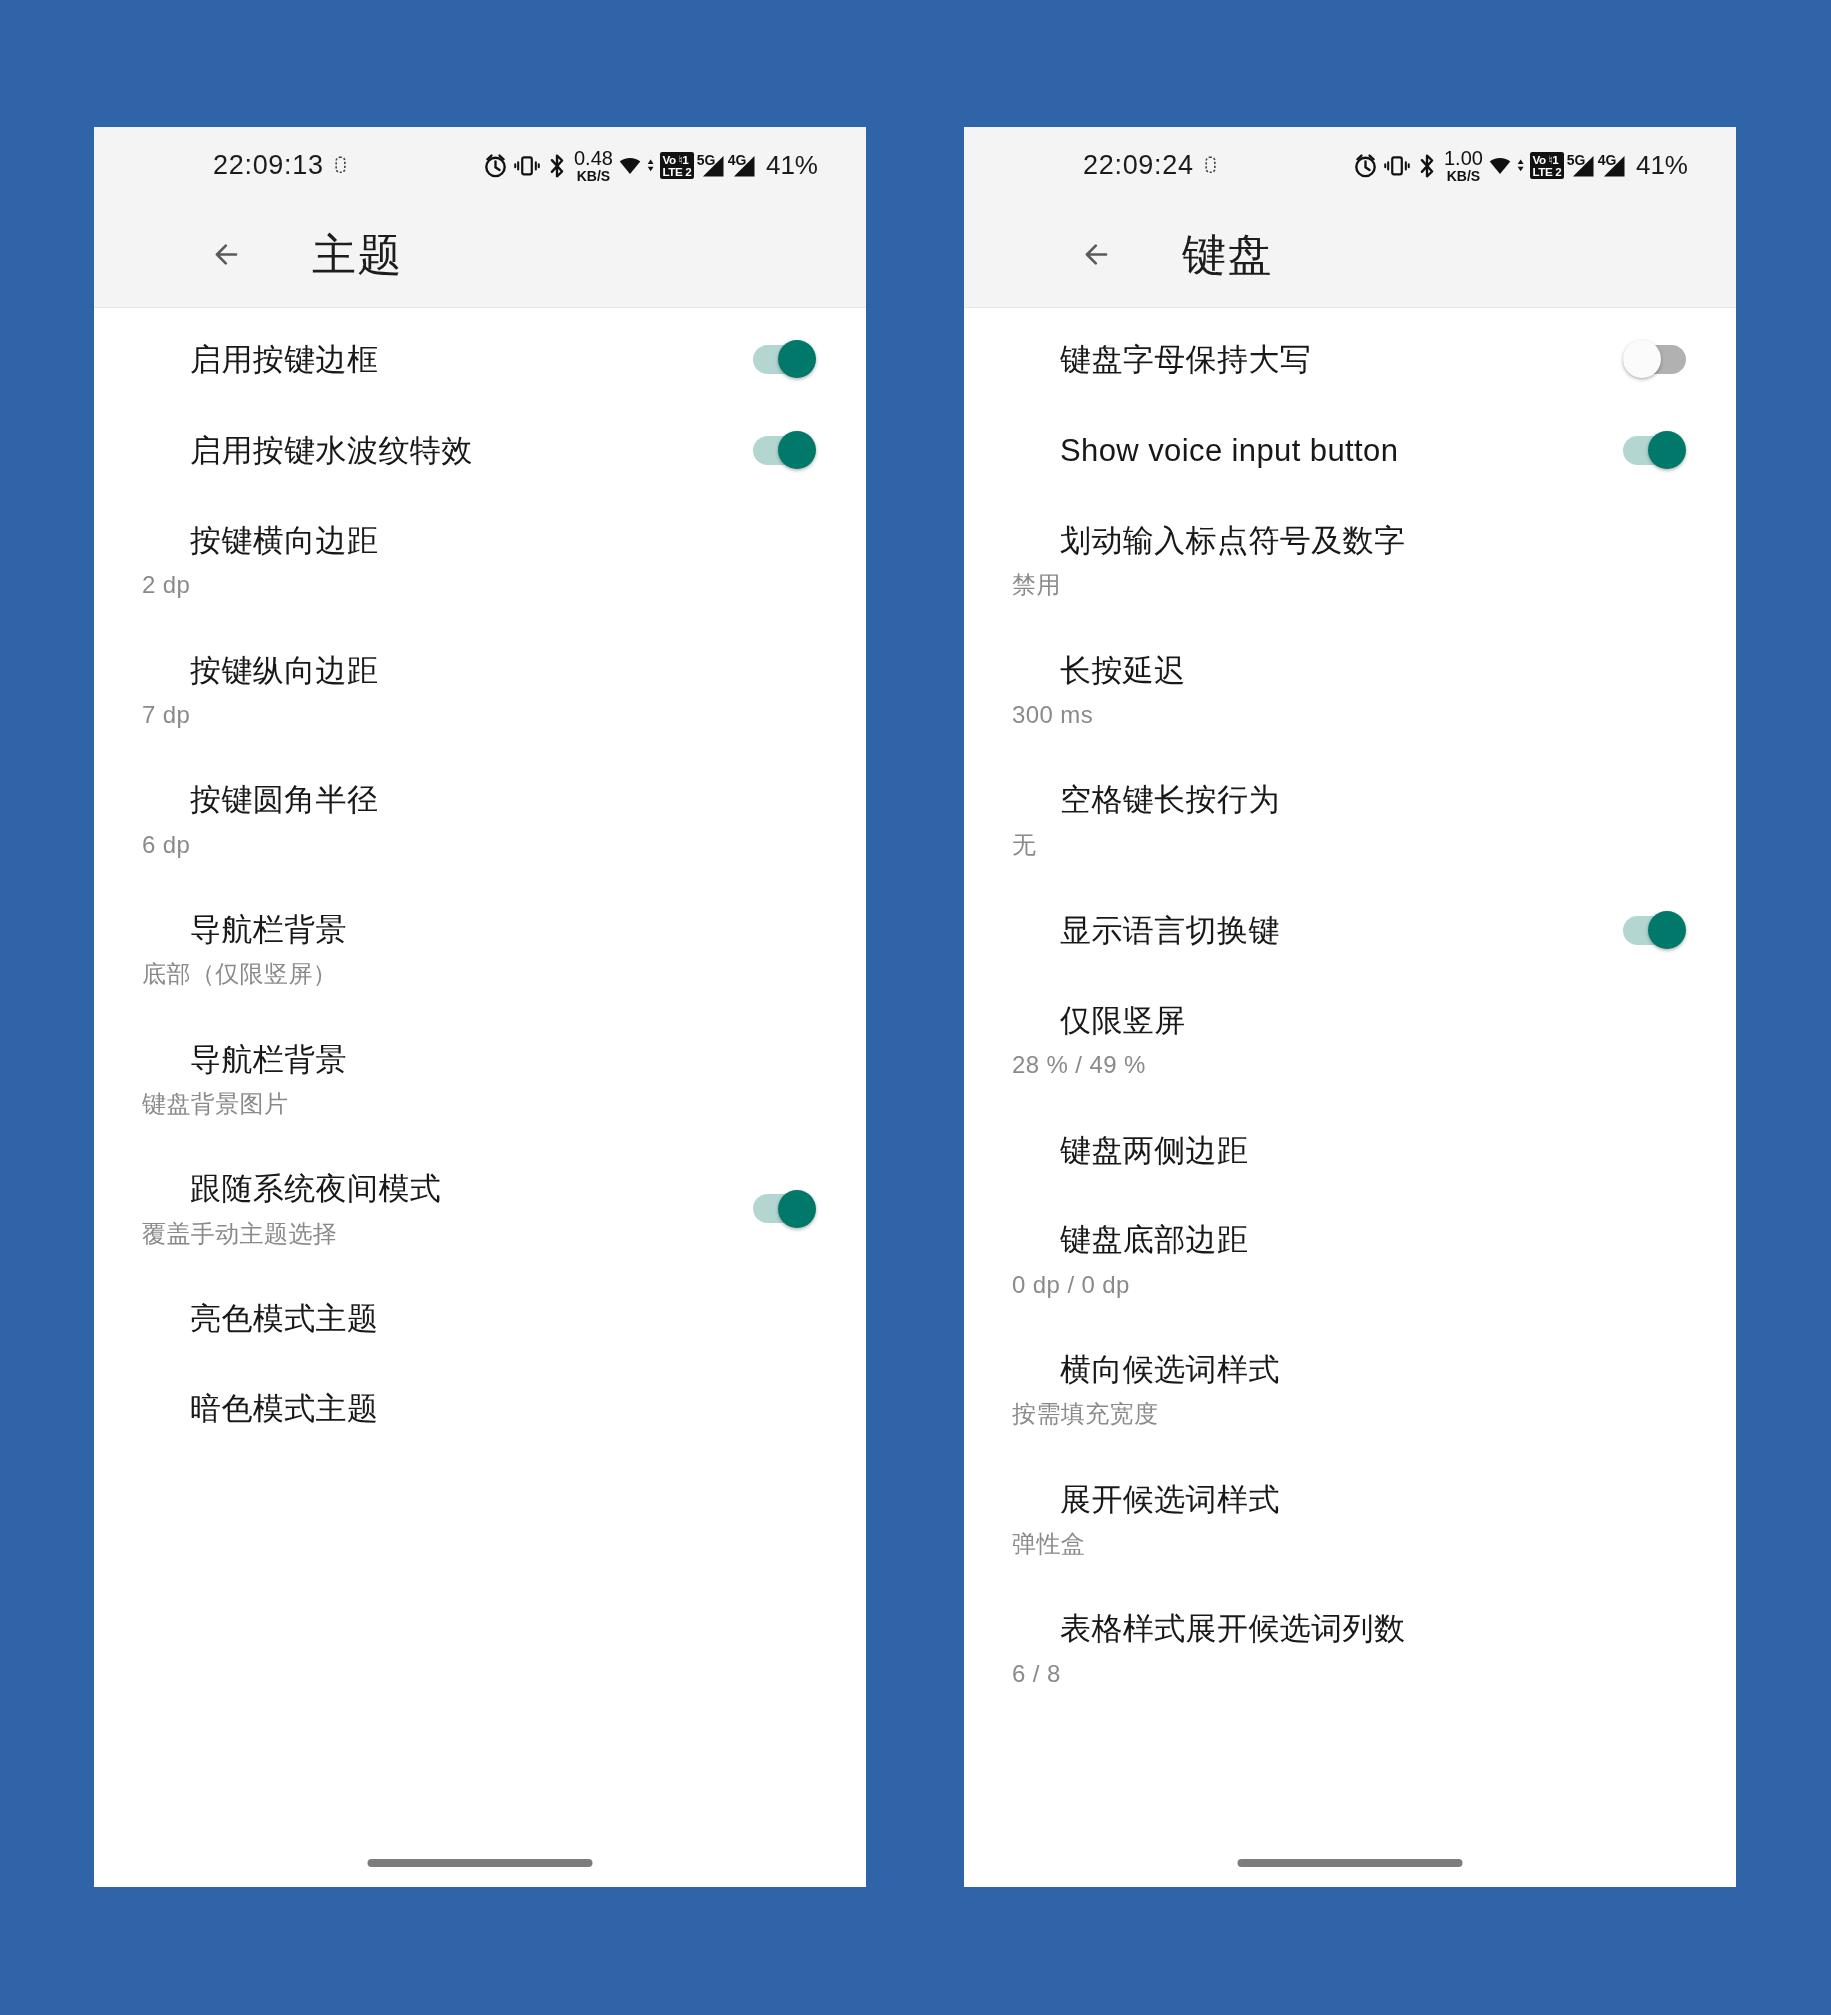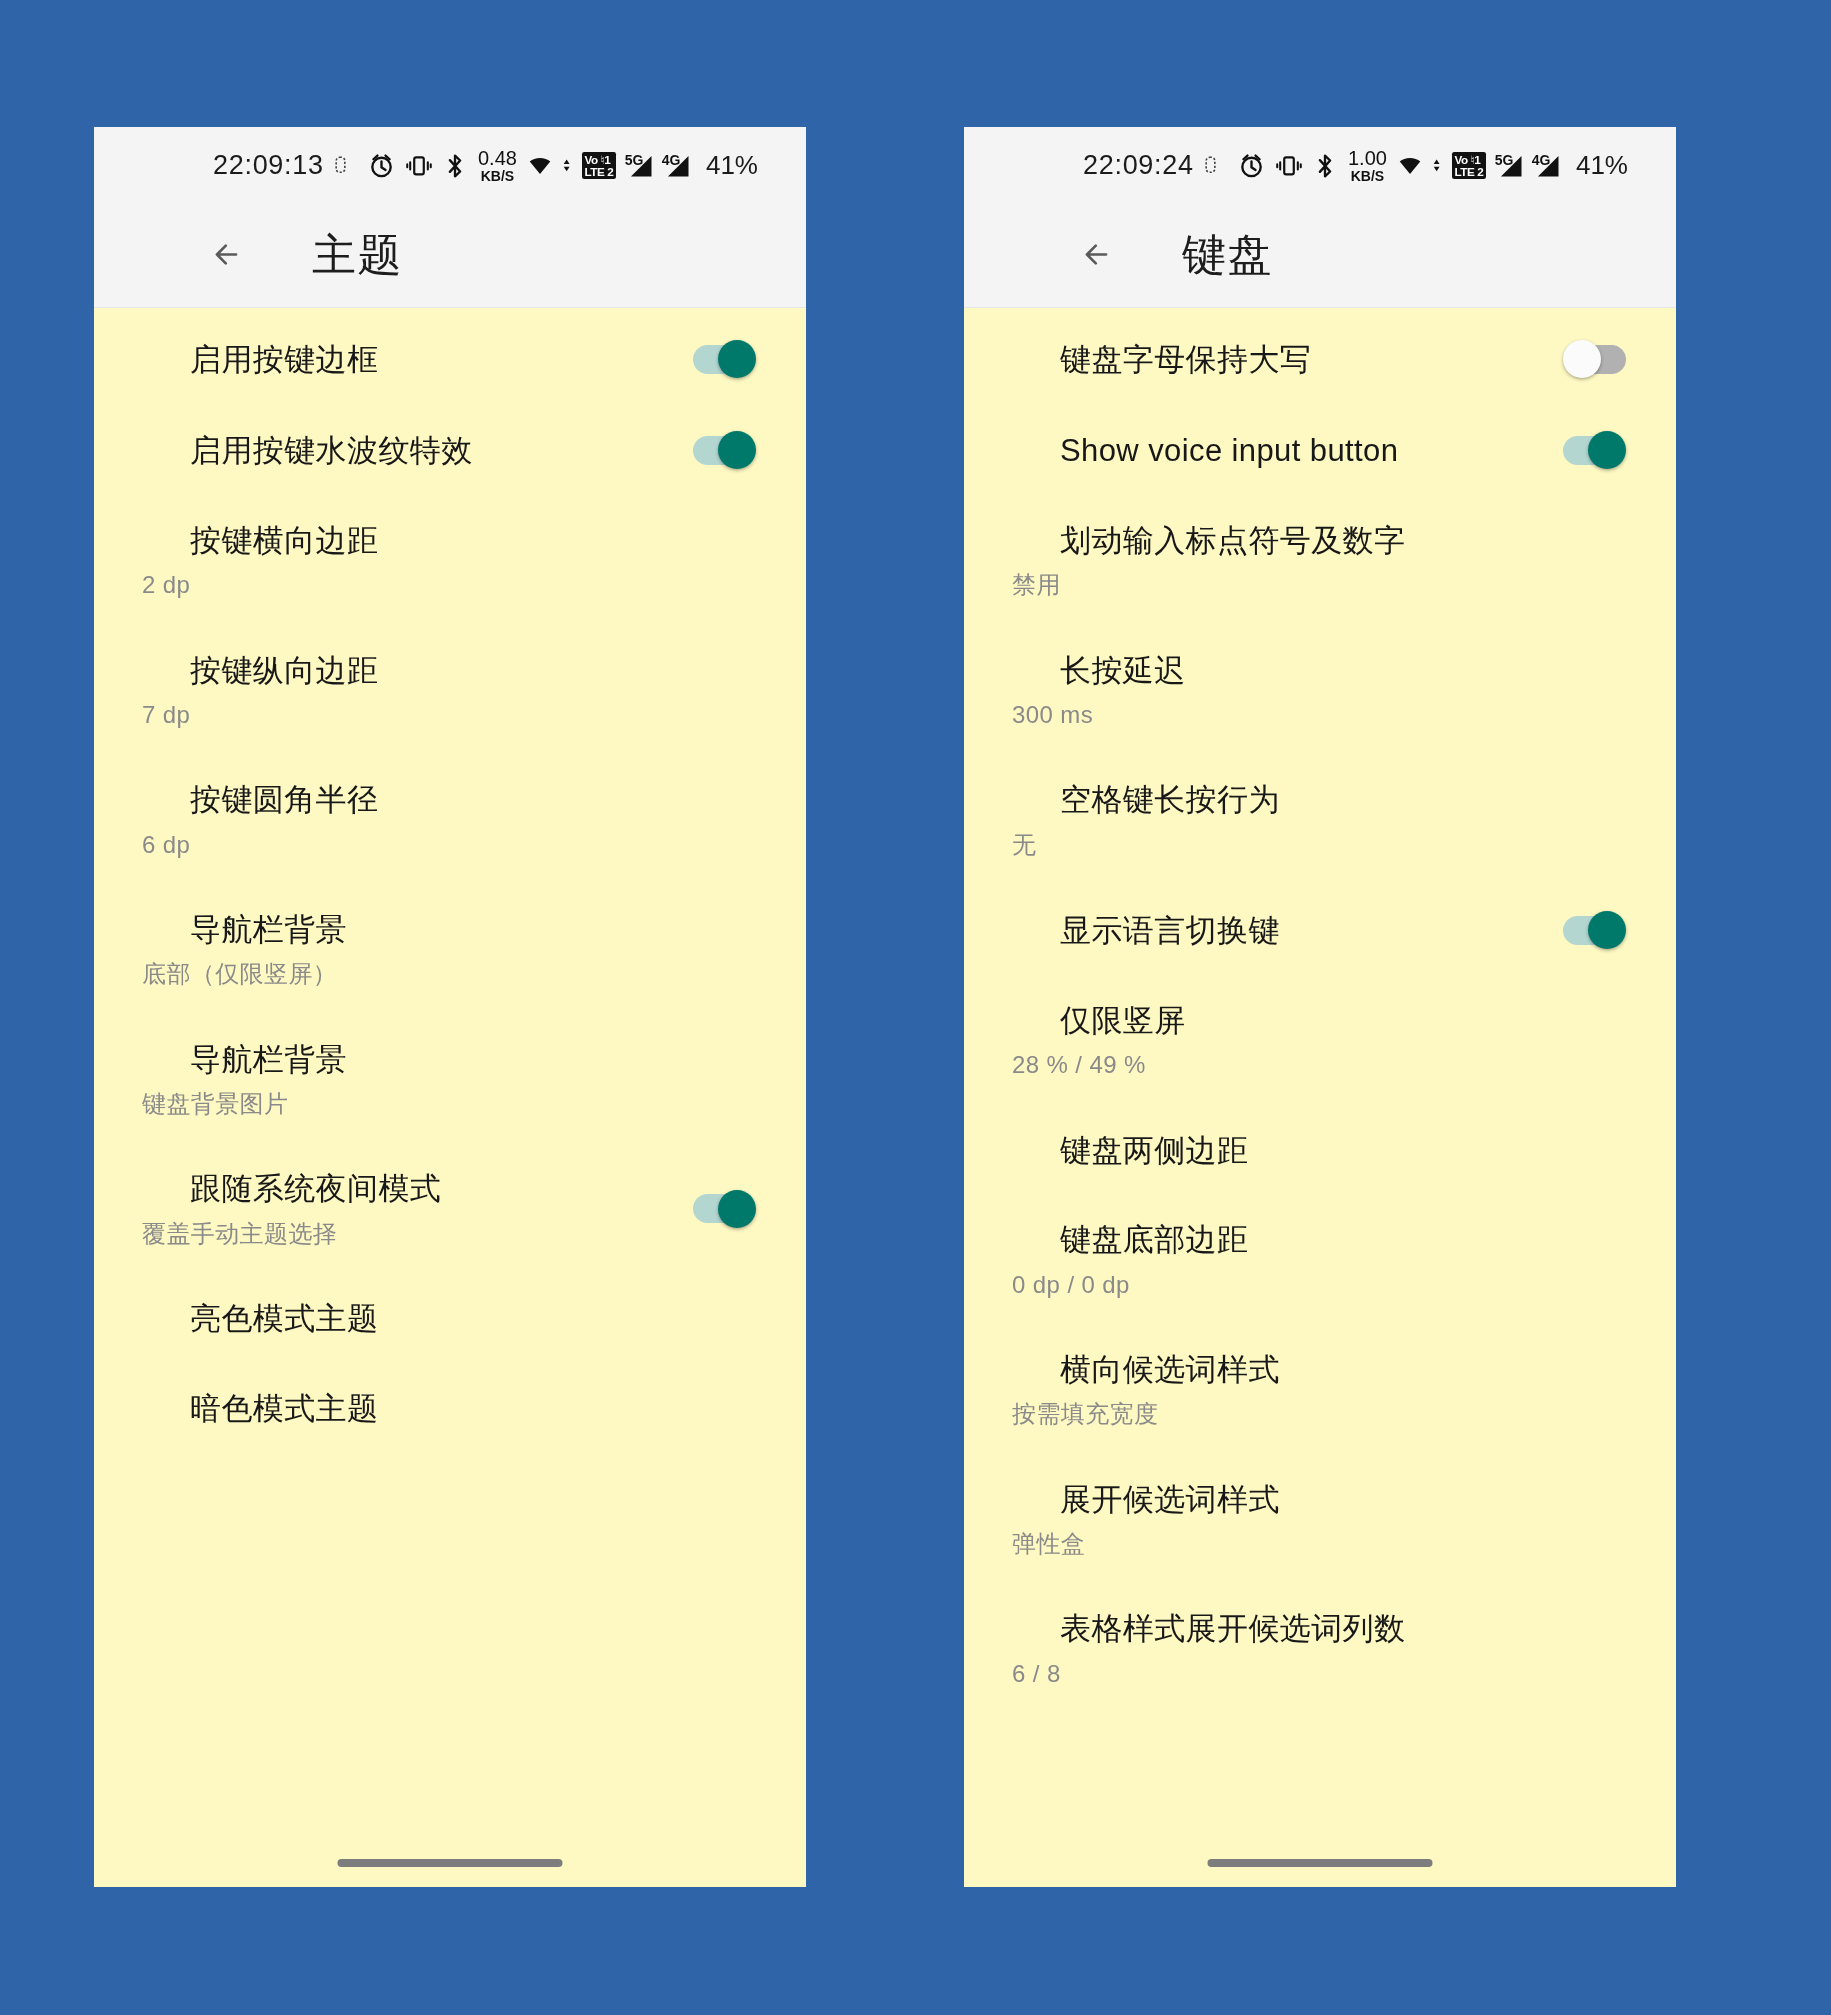--- a/index.html
+++ b/index.html
@@ -3,40 +3,40 @@
 <meta charset="utf-8">
 <style>
   html,body{margin:0;padding:0;}
   body{
     width:1832px;height:2015px;
     background:#3064a8;
     font-family:"Liberation Sans","DejaVu Sans",sans-serif;
     position:relative;overflow:hidden;
   }
   .phone{
-    position:absolute;top:127px;width:712px;height:1760px;
-    background:#fef9c3;overflow:hidden;
+    position:absolute;top:127px;width:772px;height:1760px;
+    background:#ffffff;overflow:hidden;
   }
   #phone-left{left:94px;}
   #phone-right{left:964px;}
 
   
   .statusbar{
     height:77px;background:#f4f4f4;
     display:flex;align-items:center;
     position:relative;
   }
   .sb-left{
     display:flex;align-items:center;gap:10.3px;
     margin-left:119px;z-index:2;
   }
   .sb-time{font-size:27px;color:#1b1b1b;letter-spacing:0.7px;}
   .sb-right{
     position:absolute;right:48px;top:0;height:77px;
-    display:flex;align-items:center;gap:12px;
+    display:flex;align-items:center;gap:6px;
   }
   .sb-right svg{display:block;}
   .sb-kbs{
     display:flex;flex-direction:column;align-items:center;
     line-height:1;color:#111;
   }
   .sb-kbs .n{font-size:20px;}
   .sb-kbs .u{font-size:14px;margin-top:1.5px;font-weight:bold;}
   .sb-batt{font-size:26px;color:#1b1b1b;margin-left:4.4px;}
   .volte{

